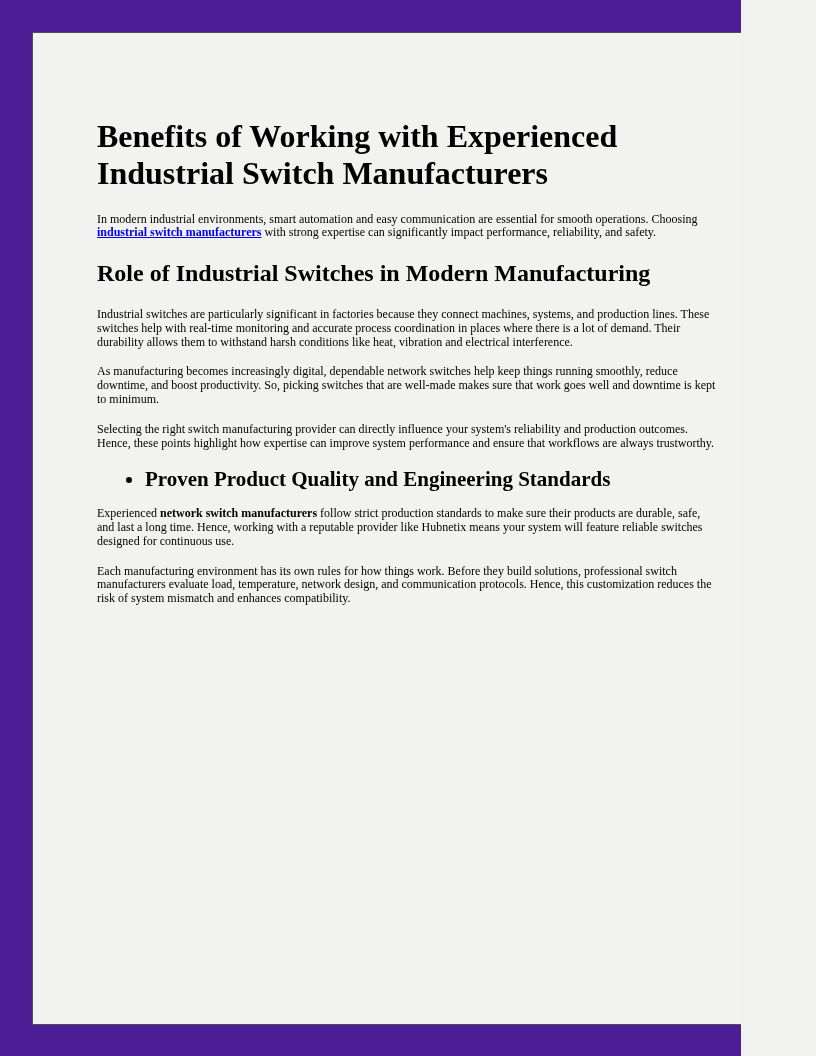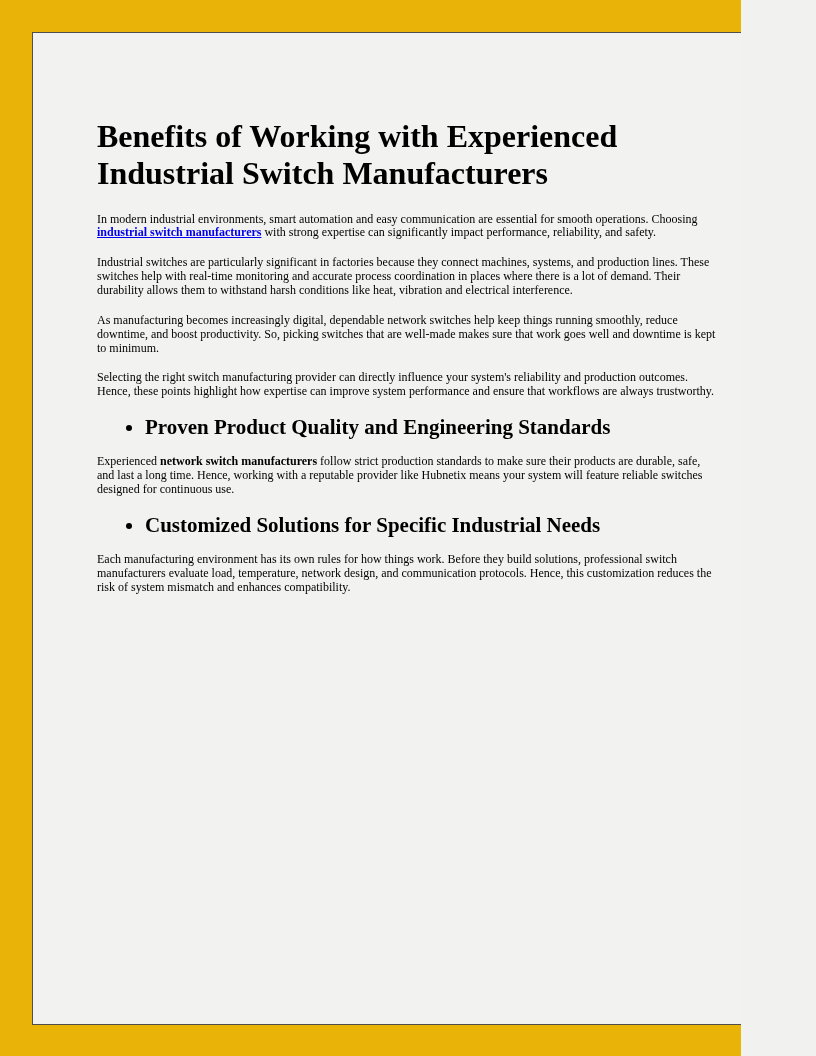--- a/index.html
+++ b/index.html
@@ -6,21 +6,21 @@
     margin: 0;
     padding: 0;
     background: #f1f1ef;
     font-family: "Liberation Serif", "DejaVu Serif", serif;
     color: #000000;
   }
   .canvas {
     position: relative;
     width: 741px;
     height: 1056px;
-    background: #eab308;
+    background: #4c1d95;
     overflow: hidden;
   }
   .page {
     position: absolute;
     left: 32px;
     top: 32px;
     width: 751px;
     height: 993px;
     box-sizing: border-box;
     border: 1px solid #4f4f4f;
@@ -68,34 +68,32 @@
 <body>
 
 <div class="canvas">
   <div class="page">
 
     <h1>Benefits of Working with Experienced Industrial Switch Manufacturers</h1>
 
     <p><span>In modern industrial environments, smart automation and easy communication are essential for smooth operations. Choosing </span><a class="doc-link" href="#">industrial switch manufacturers</a><span> with strong expertise can significantly impact performance, reliability, and safety.</span></p>
 
 
+    <h2>Role of Industrial Switches in Modern Manufacturing</h2>
 
     <p>Industrial switches are particularly significant in factories because they connect machines, systems, and production lines. These switches help with real-time monitoring and accurate process coordination in places where there is a lot of demand. Their durability allows them to withstand harsh conditions like heat, vibration and electrical interference.</p>
 
     <p>As manufacturing becomes increasingly digital, dependable network switches help keep things running smoothly, reduce downtime, and boost productivity. So, picking switches that are well-made makes sure that work goes well and downtime is kept to minimum.</p>
 
 
     <p>Selecting the right switch manufacturing provider can directly influence your system's reliability and production outcomes. Hence, these points highlight how expertise can improve system performance and ensure that workflows are always trustworthy.</p>
 
     <ul class="bullet-heading-list">
       <li>Proven Product Quality and Engineering Standards</li>
     </ul>
 
     <p><span>Experienced </span><span class="bold-inline">network switch manufacturers</span><span> follow strict production standards to make sure their products are durable, safe, and last a long time. Hence, working with a reputable provider like Hubnetix means your system will feature reliable switches designed for continuous use.</span></p>
 
-    <ul class="bullet-heading-list">
-      <li>Customized Solutions for Specific Industrial Needs</li>
-    </ul>
 
     <p>Each manufacturing environment has its own rules for how things work. Before they build solutions, professional switch manufacturers evaluate load, temperature, network design, and communication protocols. Hence, this customization reduces the risk of system mismatch and enhances compatibility.</p>
 
   </div>
 </div>
 
 </body></html>

